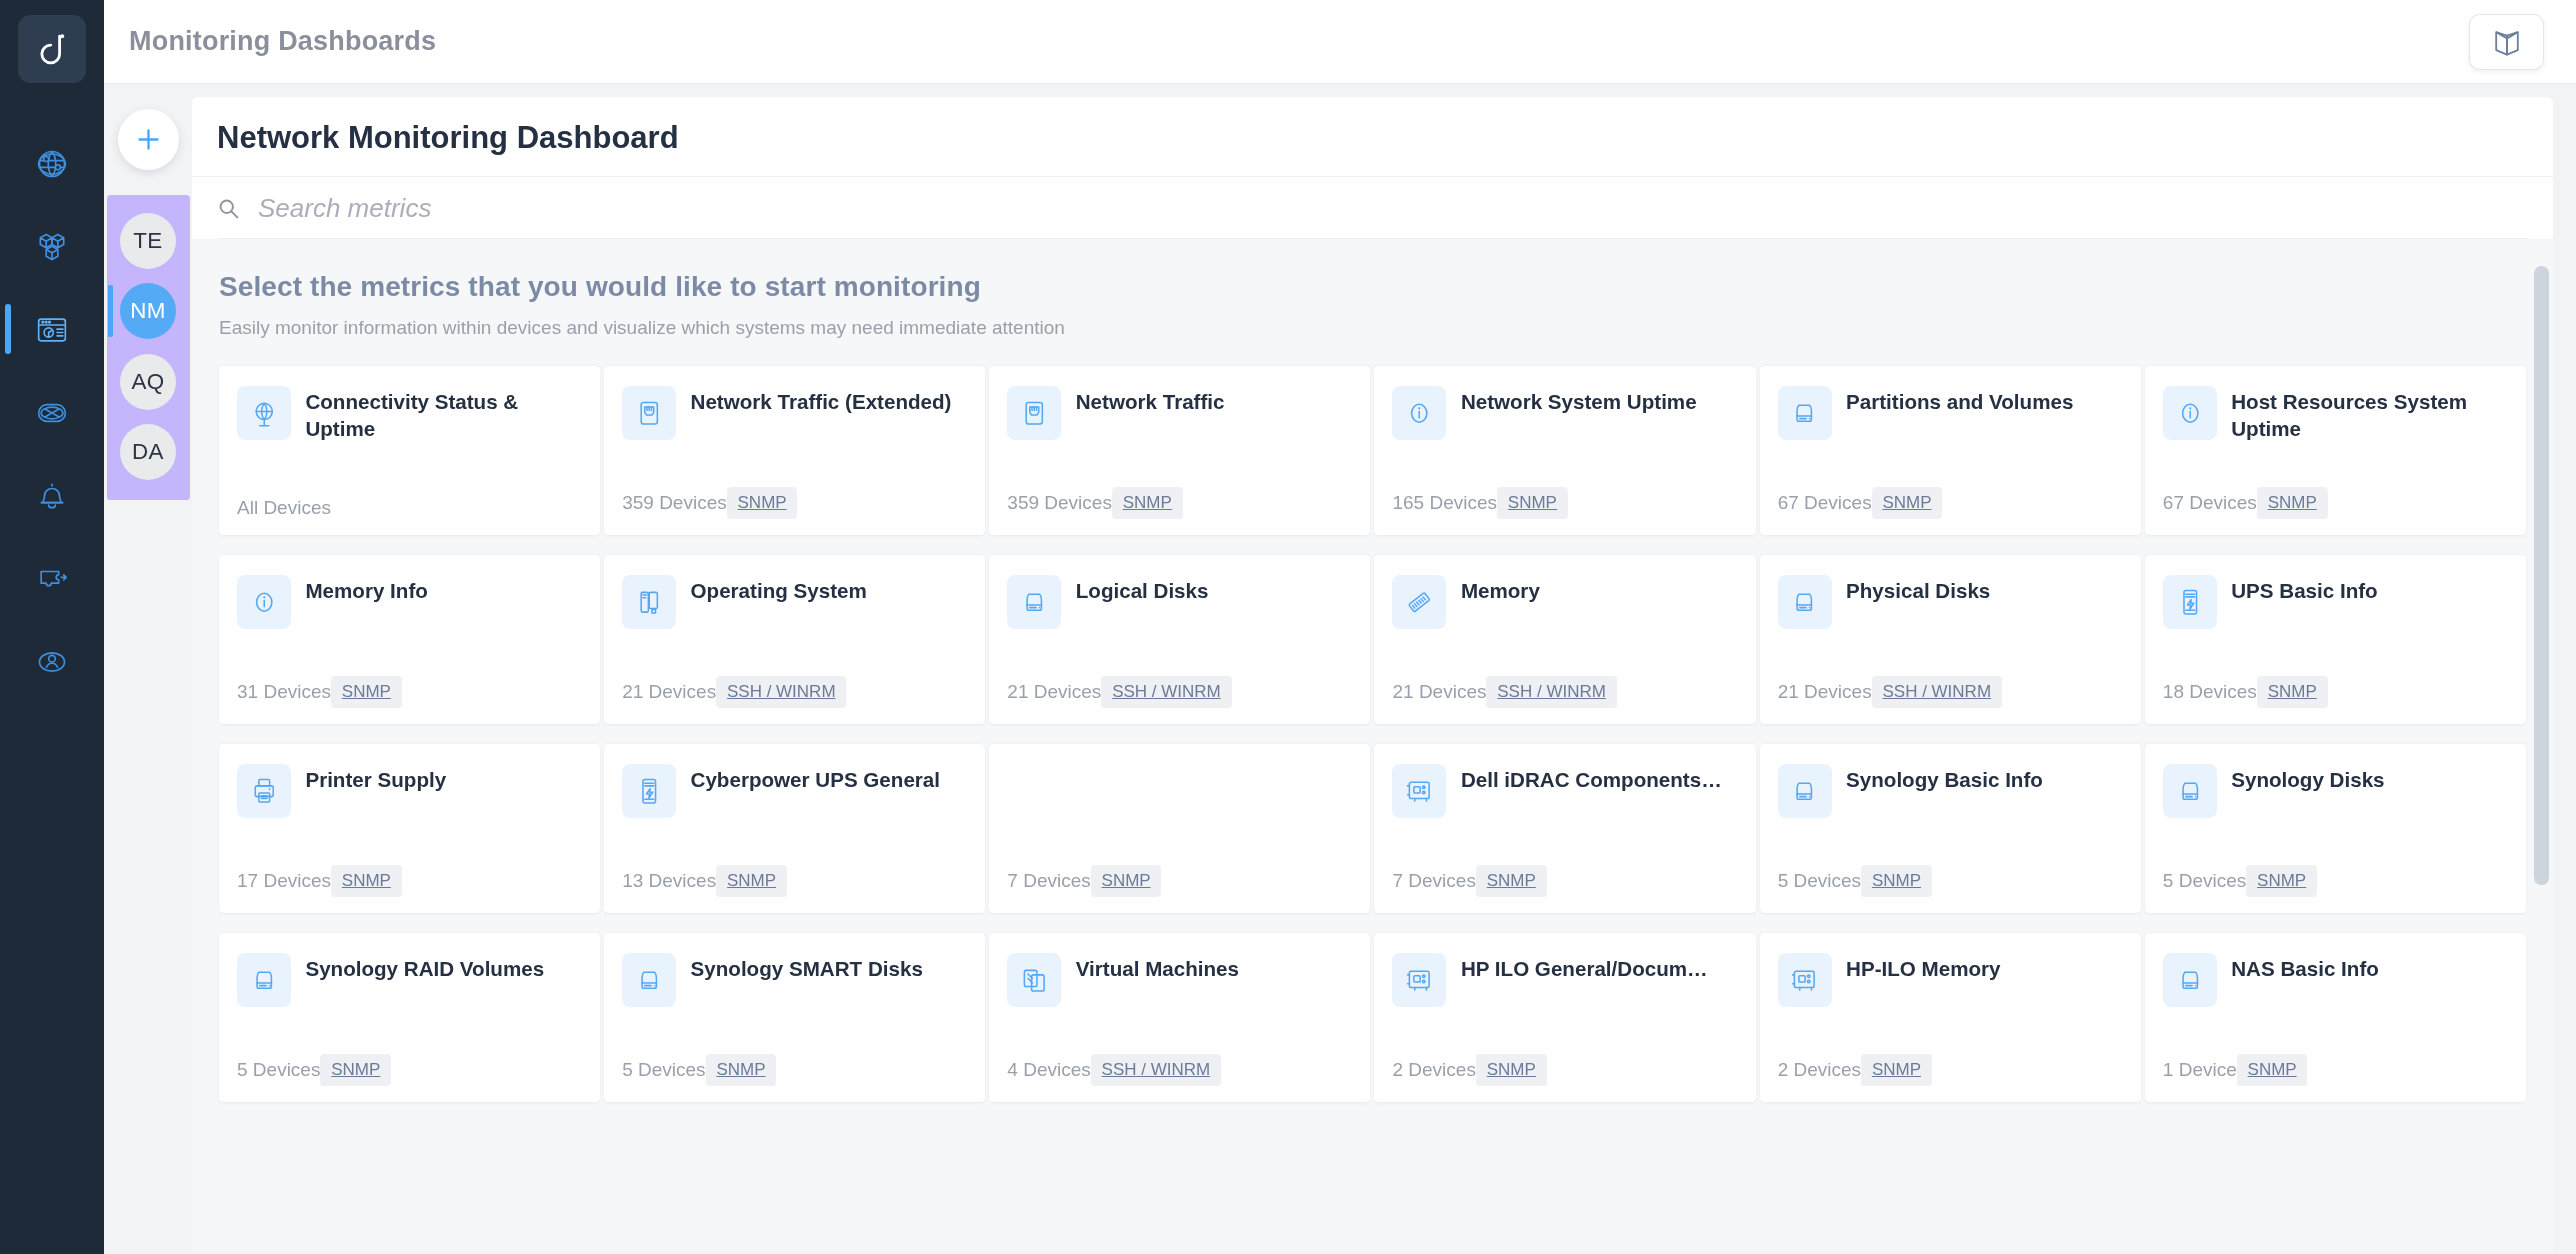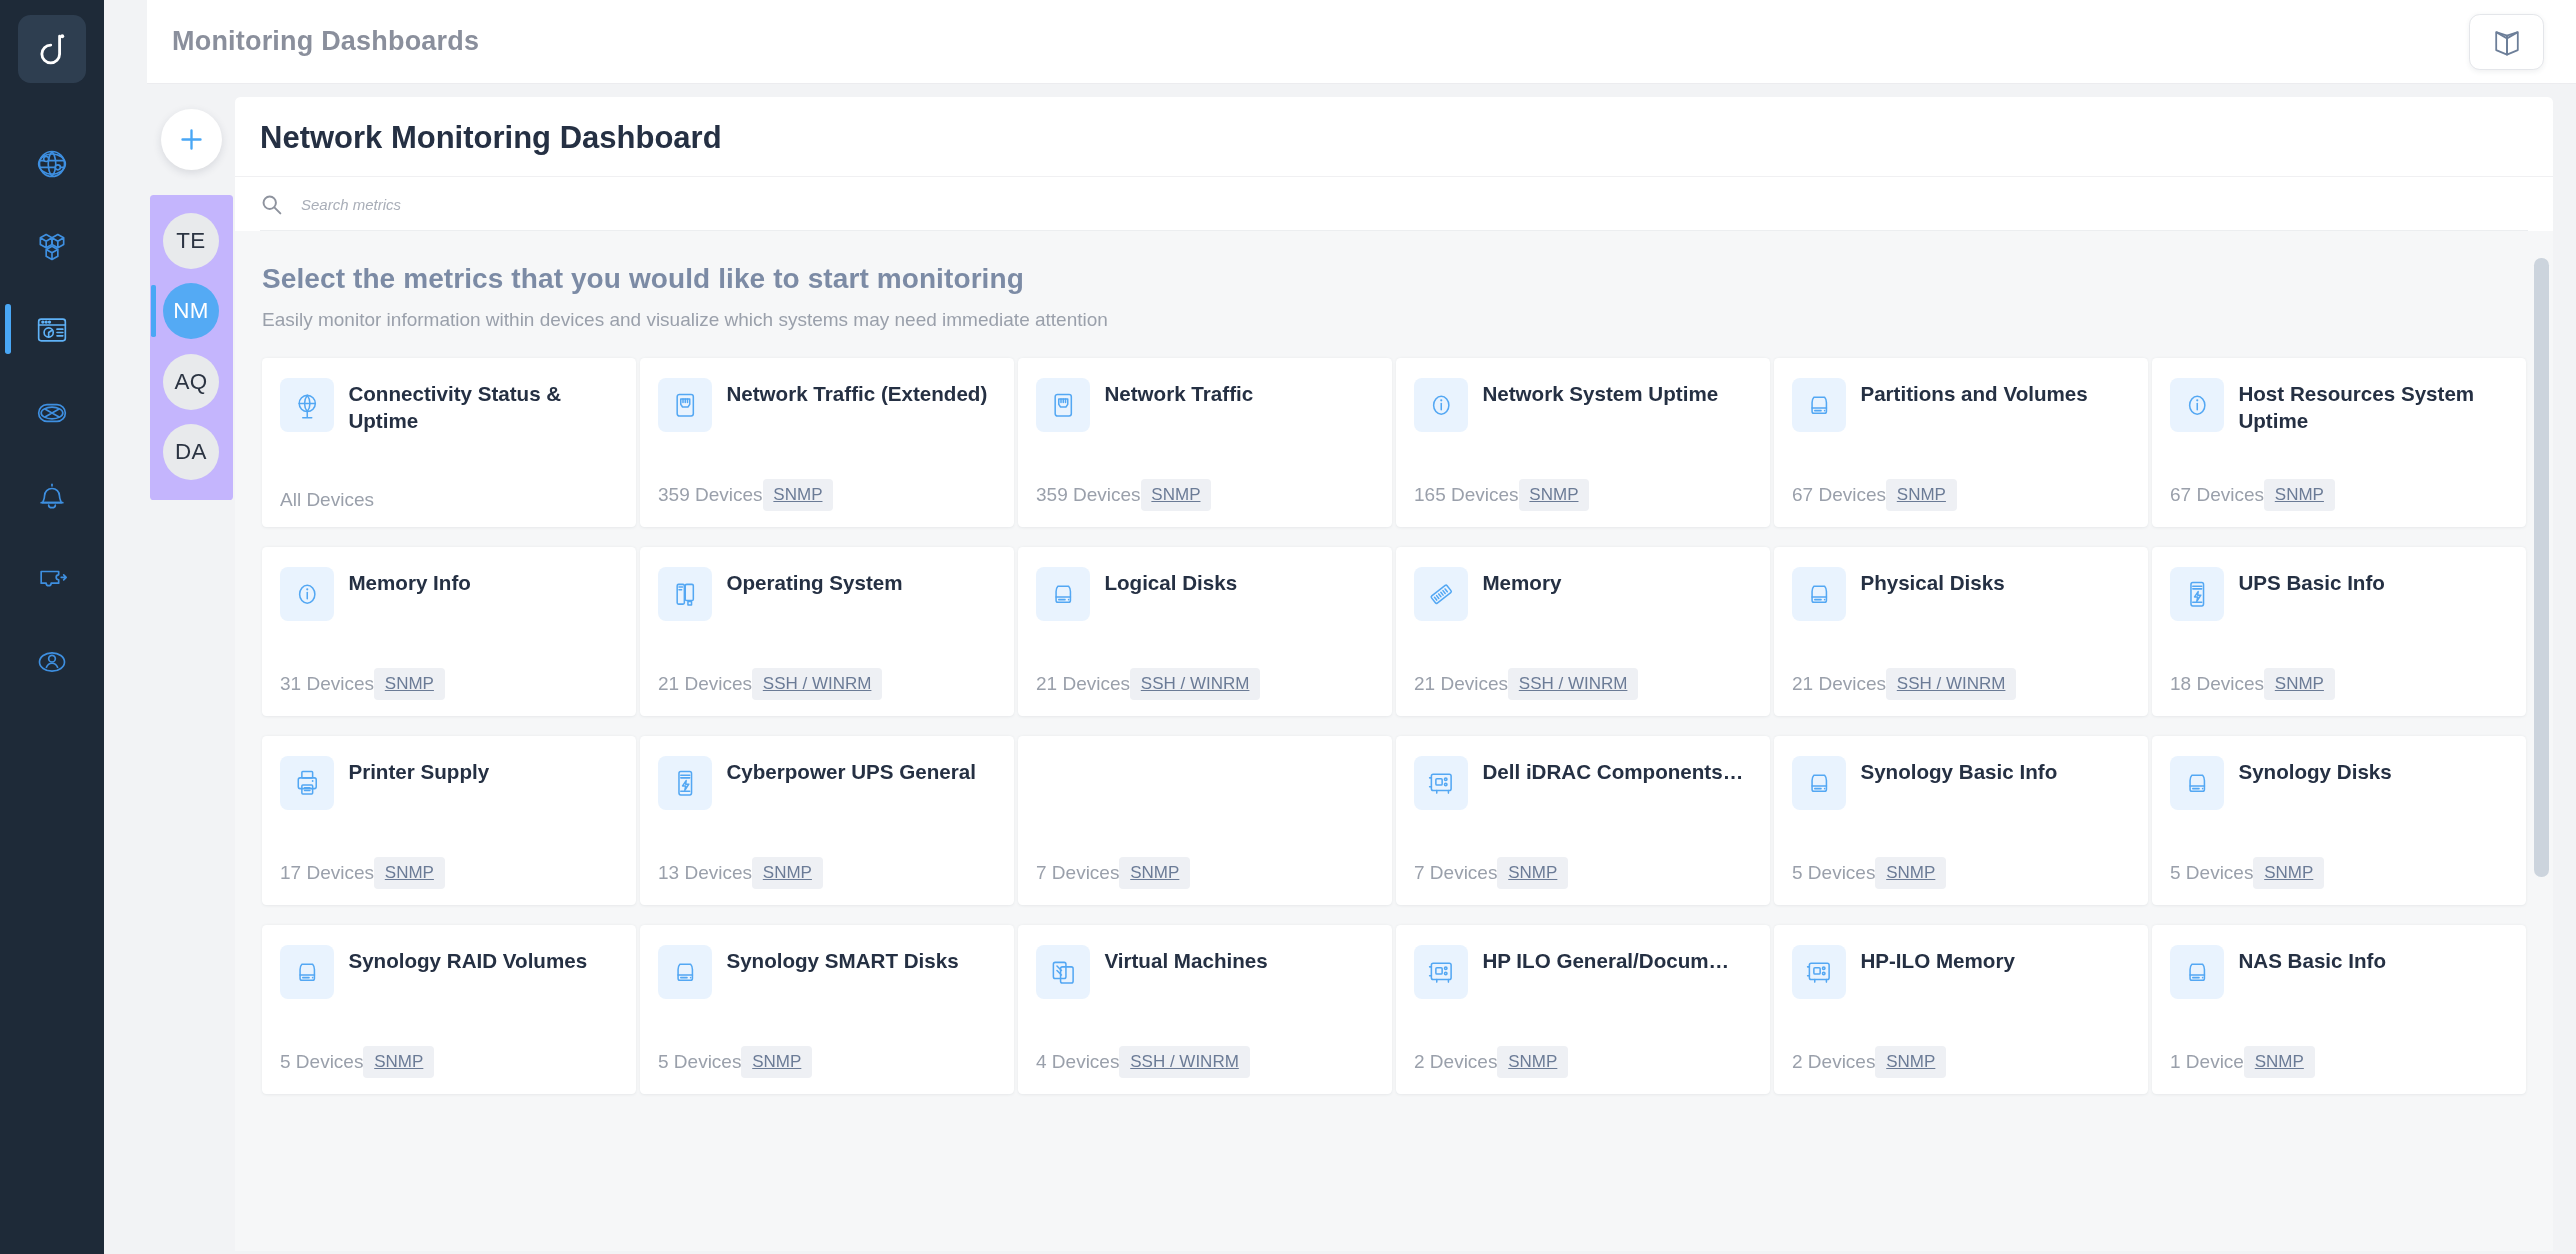--- a/index.html
+++ b/index.html
@@ -33,21 +33,21 @@
     position: relative;
     cursor: pointer;
   }
   .rail-item svg { width: 40px; height: 40px; }
   .rail-item.active::before {
     content: ""; position: absolute; left: 5.4px; top: 16px;
     width: 5.4px; height: 50px; background: #49a7f5; border-radius: 2.7px;
   }
 
   
-  .content { flex: 1; display: flex; flex-direction: column; height: 1251px; min-width: 0; padding-left: 43px; }
+  .content { flex: 1; display: flex; flex-direction: column; height: 1251px; min-width: 0; }
 
   .topbar {
     height: 84px; background: #ffffff;
     display: flex; align-items: center;
     padding: 0 32px 0 25px;
     flex: 0 0 84px;
     border-bottom: 0.9px solid #ececef;
   }
   .topbar-title {
     font-size: 27px; font-weight: bold; color: #8a8f9c; letter-spacing: 0.2px;
@@ -118,21 +118,21 @@
     padding: 16px 25px 0 25px;
     display: flex; align-items: center;
   }
   .search-inner {
     display: flex; align-items: center; width: 100%;
     border-bottom: 0.9px solid #eceef0; padding-bottom: 14.4px;
   }
   .search-icon { width: 23px; height: 23px; color: #8e939e; flex: 0 0 23px; }
   .search-input {
     border: none; outline: none; margin-left: 18px;
-    font-size: 15px; color: #a16207; width: 100%;
+    font-size: 26px; color: #a16207; width: 100%;
     font-family: "Liberation Sans", sans-serif;
     background: transparent;
   }
   .search-input::placeholder { color: #a9aeb8; font-style: italic; }
 
   .scroll-area {
     flex: 1; min-height: 0; overflow: hidden;
     background: #f6f7f8;
     position: relative;
     padding: 0 0 0 0;

